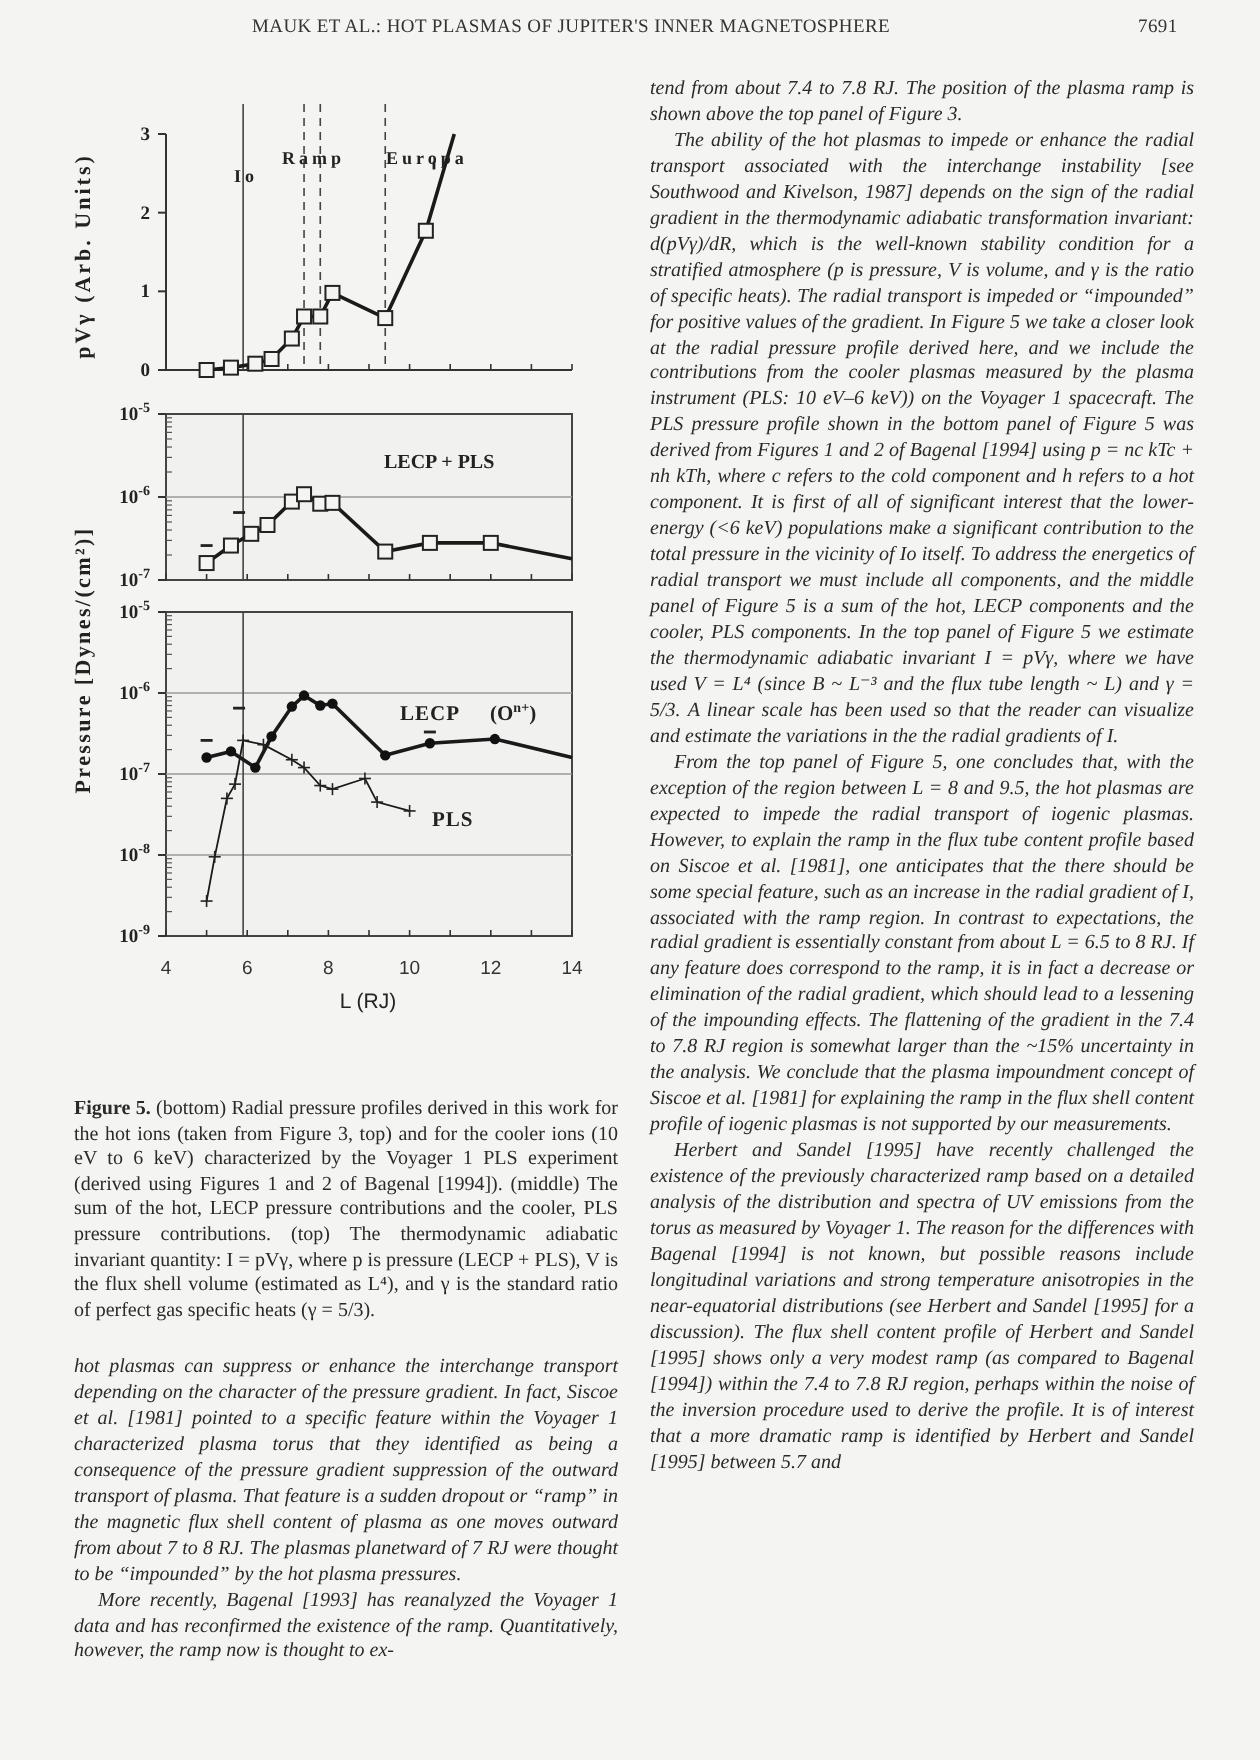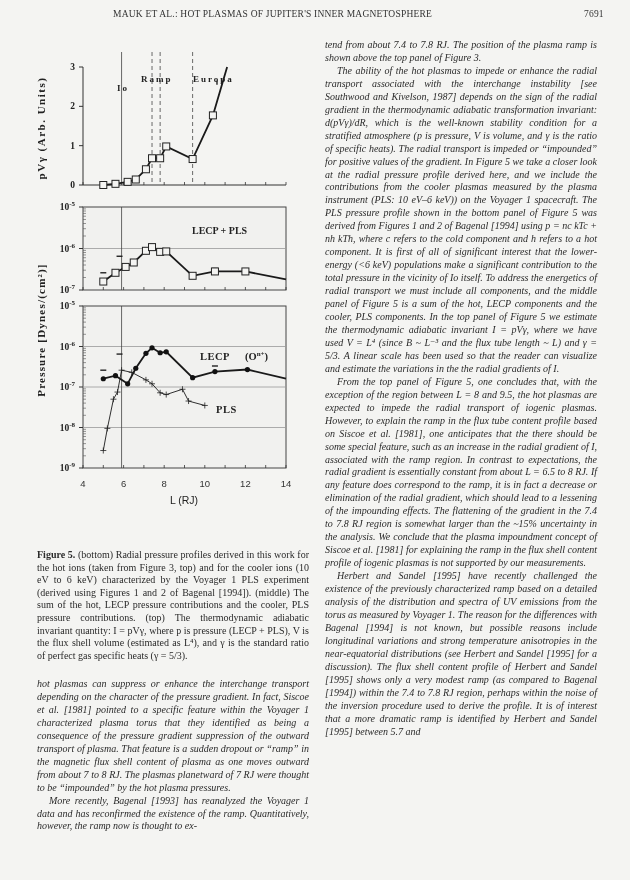--- a/index.html
+++ b/index.html
@@ -1,20 +1,20 @@
 <!DOCTYPE html>
 <html><head>
 <meta charset="utf-8">
 <style>
   html, body { margin:0; padding:0; }
   body { width:630px; height:880px; background:#f4f4f2; position:relative; overflow:hidden;
          font-family:"Liberation Serif", "DejaVu Serif", serif; color:#222; }
   .header { position:absolute; top:9px; left:0; width:630px; font-size:9.5px; letter-spacing:0.2px; color:#333; }
-  .header .title { position:absolute; left:113px; }
-  .header .page { position:absolute; left:584px; }
+  .header .title { position:absolute; left:126px; }
+  .header .page { position:absolute; left:569px; }
   .col { position:absolute; font-size:10px; line-height:12.95px; text-align:justify; color:#2a2a2a;font-style:italic; }
   .col p { margin:0; text-indent:12px; }
   .col p.noindent { text-indent:0; }
   .right { left:325px; top:39px; width:272px; }
   .leftbottom { left:37px; top:678px; width:272px; }
   .caption { position:absolute; left:37px; top:549px; width:272px; font-size:10px; line-height:12.6px; text-align:justify; color:#2a2a2a; }
   .caption b { font-weight:bold; }
   svg text { font-family:"Liberation Serif", "DejaVu Serif", serif; }
   svg .sans { font-family:"Liberation Sans", "DejaVu Sans", sans-serif; }
   #figure { position:absolute; left:0; top:40px; }

